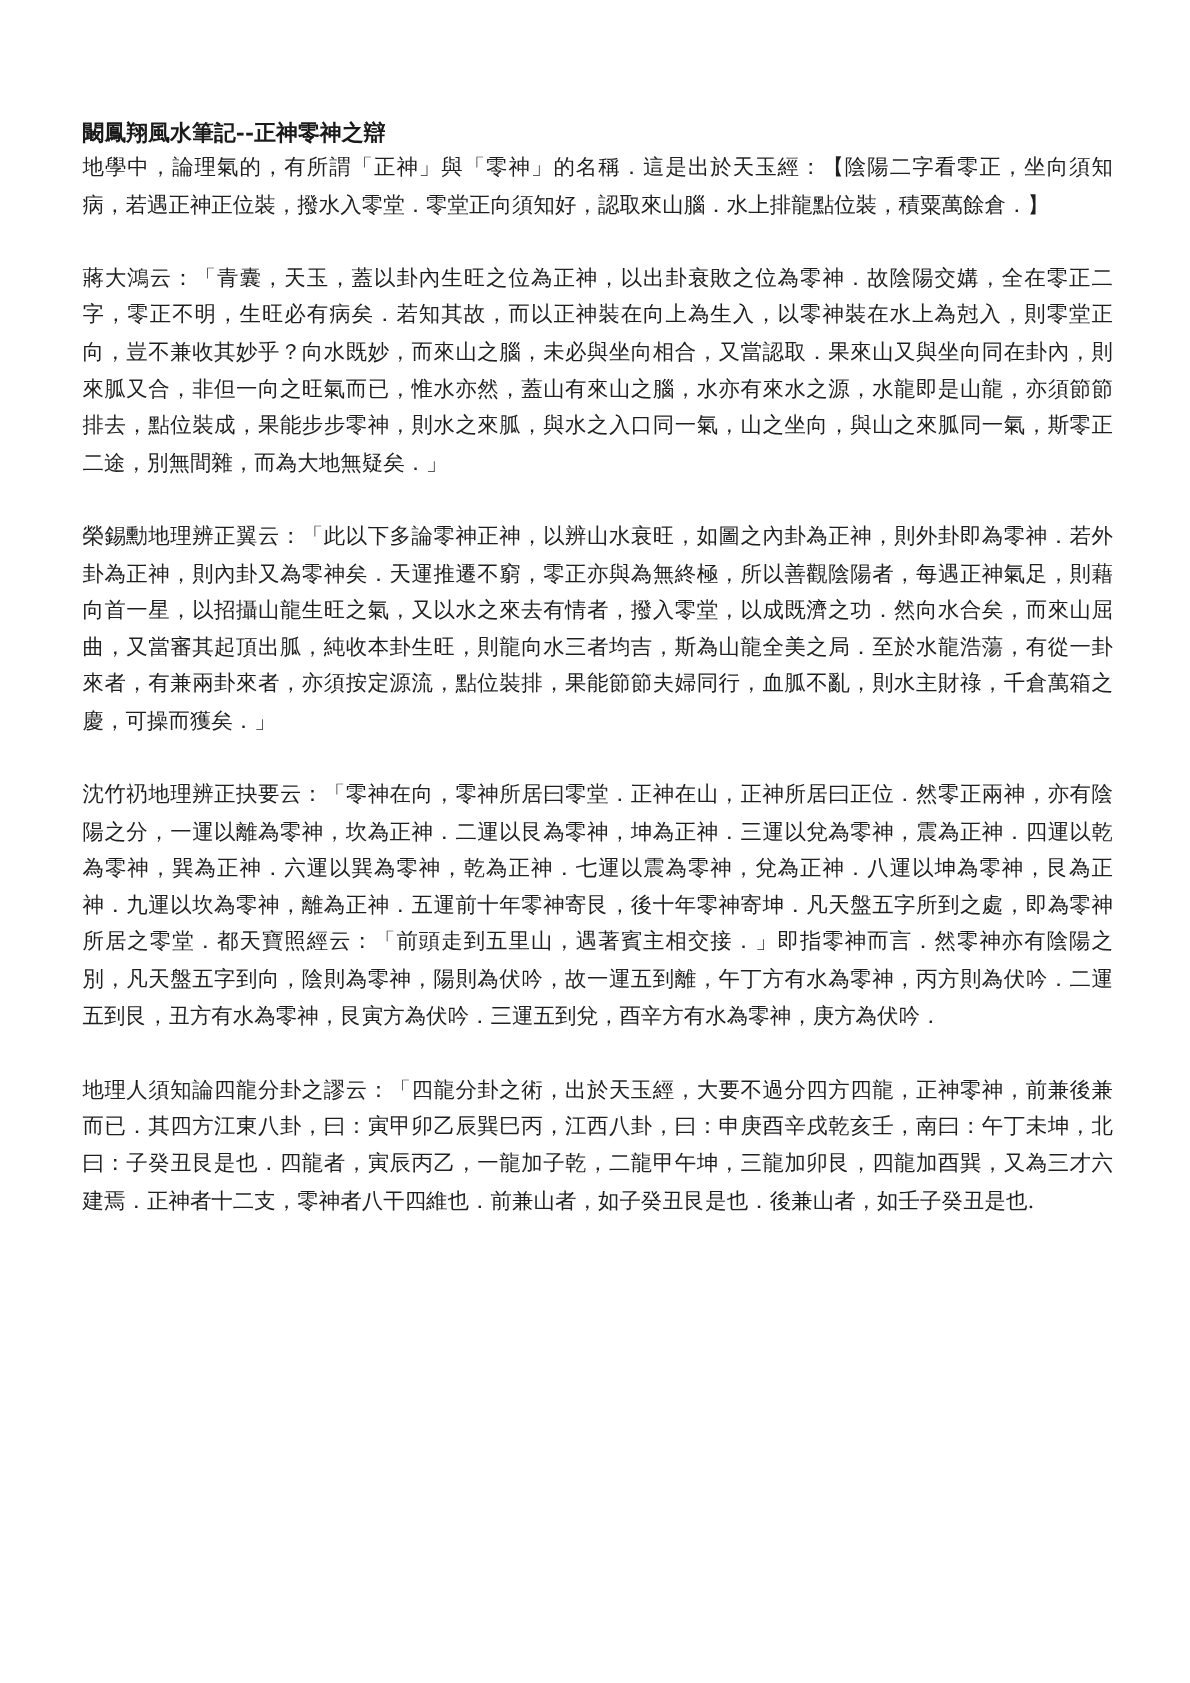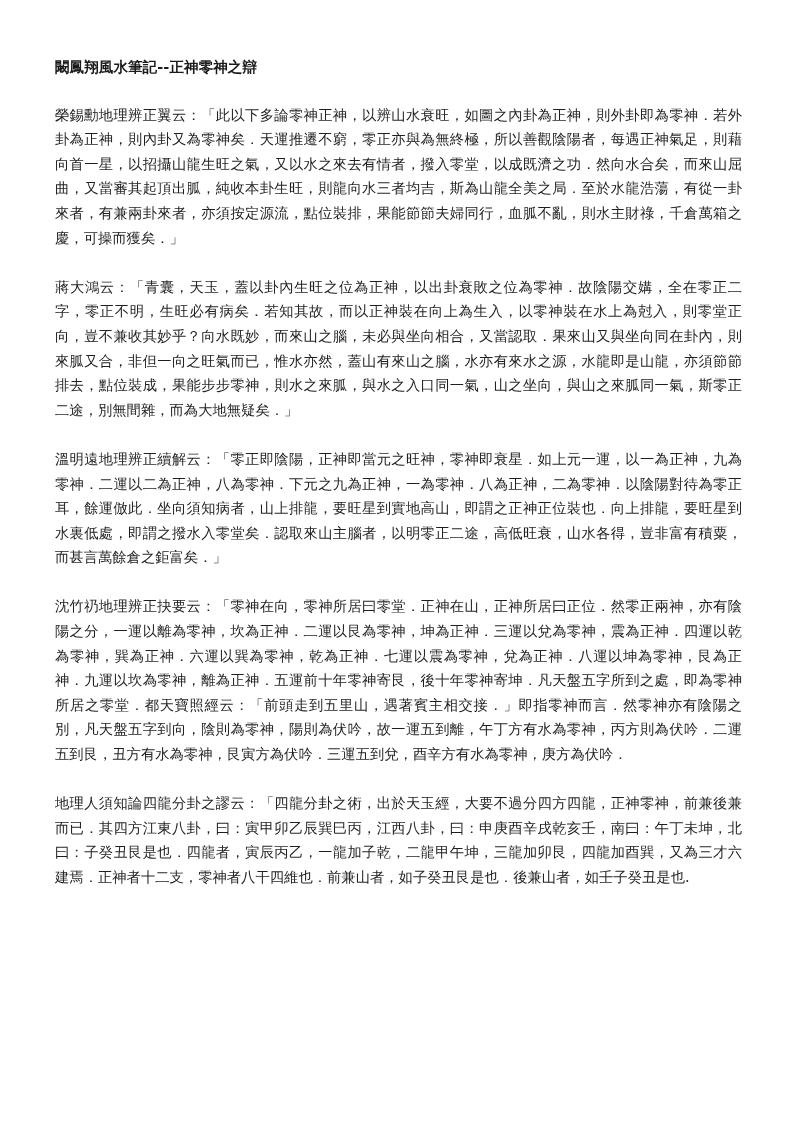--- a/index.html
+++ b/index.html
@@ -15,21 +15,21 @@
     font-family: "DejaVu Serif", "Liberation Serif", serif;
     color: #1a1a1a;
     -webkit-font-smoothing: antialiased;
   }
   .page {
     position: relative;
     box-sizing: border-box;
     width: 694px;
     height: 1122px;
     background: #ffffff;
-    padding: 55px 53px 0 55px;
+    padding: 77px 53px 0 55px;
   }
   .doc-body {
     width: 687px;
   }
   .doc-title {
     font-size: 14.5px;
     line-height: 23px;
     color: #1a1a1a;
     font-weight: 600;
     letter-spacing: 0.1px;
@@ -54,27 +54,27 @@
   }
 </style>
 </head>
 <body>
 
 <div class="page">
   <div class="doc-body">
 
     <h1 class="doc-title">闞鳳翔風水筆記--正神零神之辯</h1>
 
+    <p class="para tight">地學中，論理氣的，有所謂「正神」與「零神」的名稱．這是出於天玉經：【陰陽二字看零正，坐向須知病，若遇正神正位裝，撥水入零堂．零堂正向須知好，認取來山腦．水上排龍點位裝，積粟萬餘倉．】</p>
+
+    <p class="para spaced">蔣大鴻云：「青囊，天玉，蓋以卦內生旺之位為正神，以出卦衰敗之位為零神．故陰陽交媾，全在零正二字，零正不明，生旺必有病矣．若知其故，而以正神裝在向上為生入，以零神裝在水上為尅入，則零堂正向，豈不兼收其妙乎？向水既妙，而來山之腦，未必與坐向相合，又當認取．果來山又與坐向同在卦內，則來胍又合，非但一向之旺氣而已，惟水亦然，蓋山有來山之腦，水亦有來水之源，水龍即是山龍，亦須節節排去，點位裝成，果能步步零神，則水之來胍，與水之入口同一氣，山之坐向，與山之來胍同一氣，斯零正二途，別無間雜，而為大地無疑矣．」</p>
 
     <p class="para spaced">榮錫勳地理辨正翼云：「此以下多論零神正神，以辨山水衰旺，如圖之內卦為正神，則外卦即為零神．若外卦為正神，則內卦又為零神矣．天運推遷不窮，零正亦與為無終極，所以善觀陰陽者，每遇正神氣足，則藉向首一星，以招攝山龍生旺之氣，又以水之來去有情者，撥入零堂，以成既濟之功．然向水合矣，而來山屈曲，又當審其起頂出胍，純收本卦生旺，則龍向水三者均吉，斯為山龍全美之局．至於水龍浩蕩，有從一卦來者，有兼兩卦來者，亦須按定源流，點位裝排，果能節節夫婦同行，血胍不亂，則水主財祿，千倉萬箱之慶，可操而獲矣．」</p>
 
-    <p class="para spaced">蔣大鴻云：「青囊，天玉，蓋以卦內生旺之位為正神，以出卦衰敗之位為零神．故陰陽交媾，全在零正二字，零正不明，生旺必有病矣．若知其故，而以正神裝在向上為生入，以零神裝在水上為尅入，則零堂正向，豈不兼收其妙乎？向水既妙，而來山之腦，未必與坐向相合，又當認取．果來山又與坐向同在卦內，則來胍又合，非但一向之旺氣而已，惟水亦然，蓋山有來山之腦，水亦有來水之源，水龍即是山龍，亦須節節排去，點位裝成，果能步步零神，則水之來胍，與水之入口同一氣，山之坐向，與山之來胍同一氣，斯零正二途，別無間雜，而為大地無疑矣．」</p>
 
-
-    <p class="para spaced">溫明遠地理辨正續解云：「零正即陰陽，正神即當元之旺神，零神即衰星．如上元一運，以一為正神，九為零神．二運以二為正神，八為零神．下元之九為正神，一為零神．八為正神，二為零神．以陰陽對待為零正耳，餘運倣此．坐向須知病者，山上排龍，要旺星到實地高山，即謂之正神正位裝也．向上排龍，要旺星到水裏低處，即謂之撥水入零堂矣．認取來山主腦者，以明零正二途，高低旺衰，山水各得，豈非富有積粟，而甚言萬餘倉之鉅富矣．」</p>
 
     <p class="para spaced">沈竹礽地理辨正抉要云：「零神在向，零神所居曰零堂．正神在山，正神所居曰正位．然零正兩神，亦有陰陽之分，一運以離為零神，坎為正神．二運以艮為零神，坤為正神．三運以兌為零神，震為正神．四運以乾為零神，巽為正神．六運以巽為零神，乾為正神．七運以震為零神，兌為正神．八運以坤為零神，艮為正神．九運以坎為零神，離為正神．五運前十年零神寄艮，後十年零神寄坤．凡天盤五字所到之處，即為零神所居之零堂．都天寶照經云：「前頭走到五里山，遇著賓主相交接．」即指零神而言．然零神亦有陰陽之別，凡天盤五字到向，陰則為零神，陽則為伏吟，故一運五到離，午丁方有水為零神，丙方則為伏吟．二運五到艮，丑方有水為零神，艮寅方為伏吟．三運五到兌，酉辛方有水為零神，庚方為伏吟．</p>
 
 
     <p class="para spaced">地理人須知論四龍分卦之謬云：「四龍分卦之術，出於天玉經，大要不過分四方四龍，正神零神，前兼後兼而已．其四方江東八卦，曰：寅甲卯乙辰巽巳丙，江西八卦，曰：申庚酉辛戌乾亥壬，南曰：午丁未坤，北曰：子癸丑艮是也．四龍者，寅辰丙乙，一龍加子乾，二龍甲午坤，三龍加卯艮，四龍加酉巽，又為三才六建焉．正神者十二支，零神者八干四維也．前兼山者，如子癸丑艮是也．後兼山者，如壬子癸丑是也.</p>
 
   </div>
 </div>
 
 </body></html>

